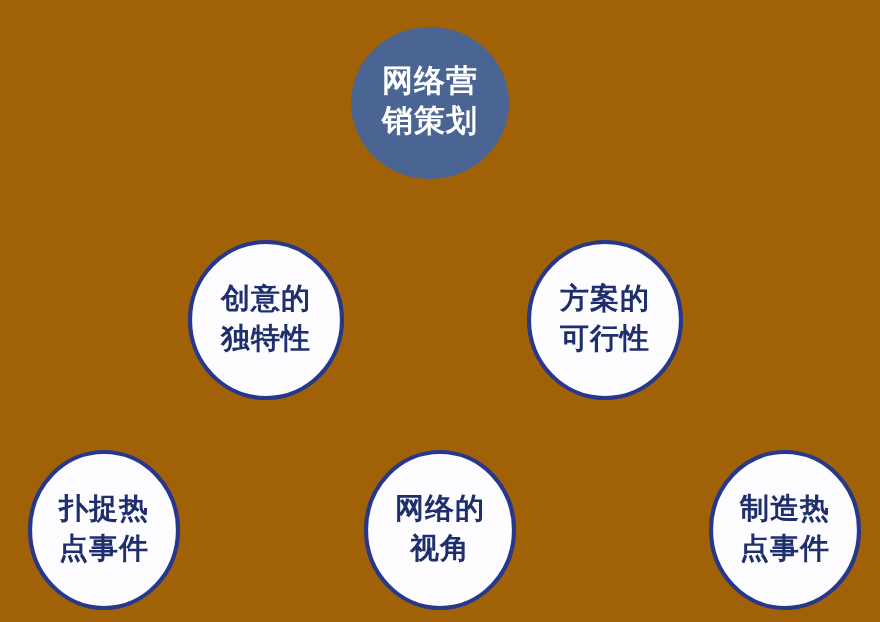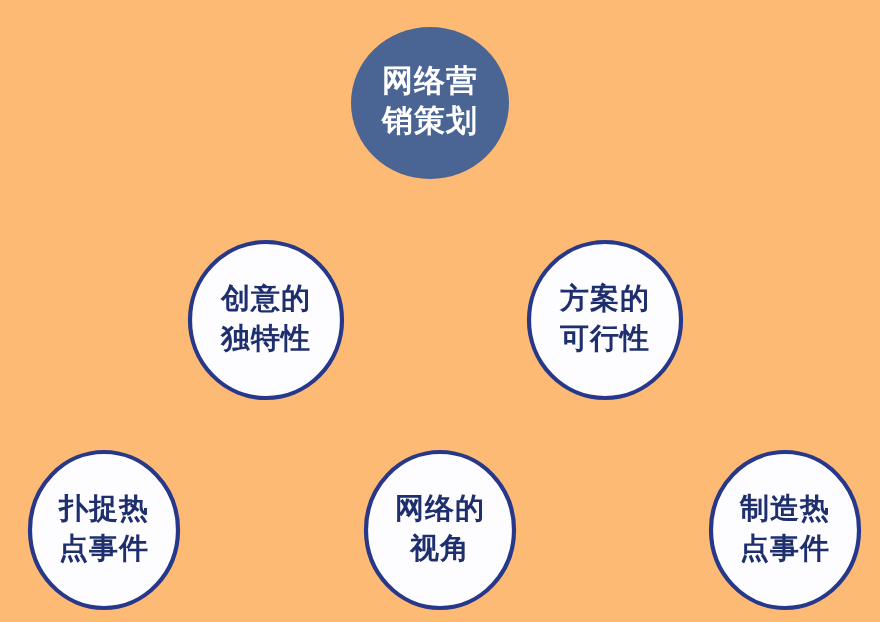--- a/index.html
+++ b/index.html
@@ -11,21 +11,21 @@
   body {
     width: 880px;
     height: 622px;
     overflow: hidden;
     font-family: "Liberation Sans", "DejaVu Sans", sans-serif;
   }
   #diagram-root {
     position: relative;
     width: 880px;
     height: 622px;
-    background: #fdba74;
+    background: #a16207;
   }
   svg#diagram-canvas {
     display: block;
     width: 880px;
     height: 622px;
   }
   .node-ring {
     fill: #fdfdff;
     stroke: #27388a;
     stroke-width: 4.2;

